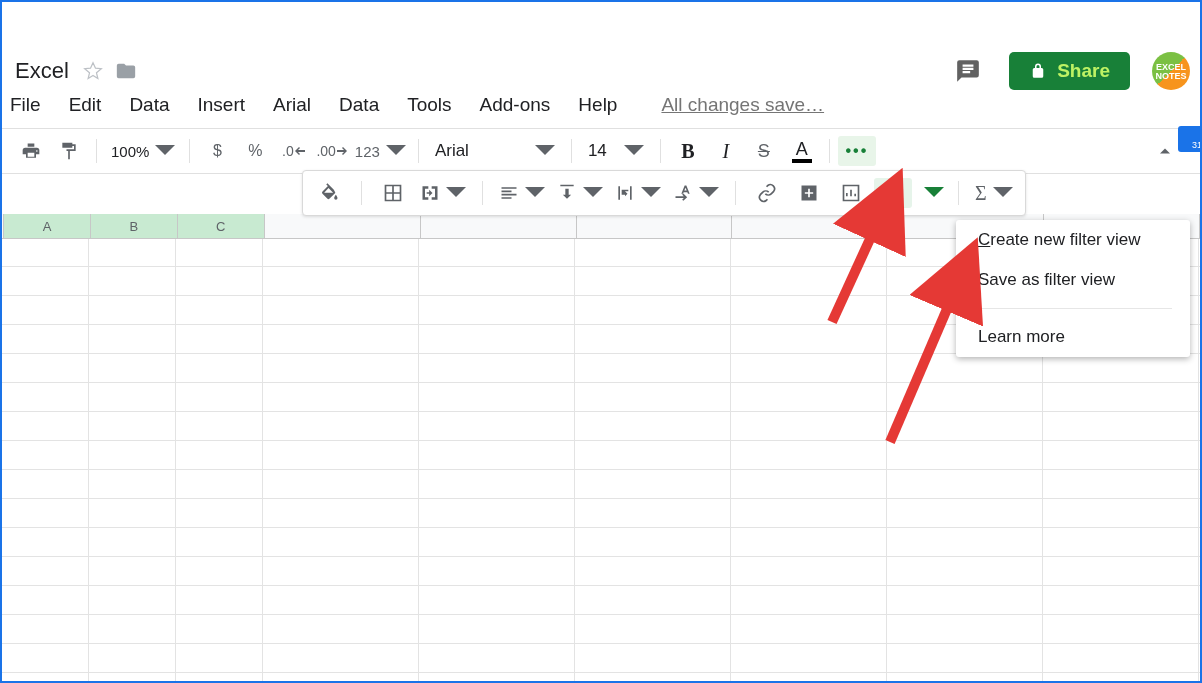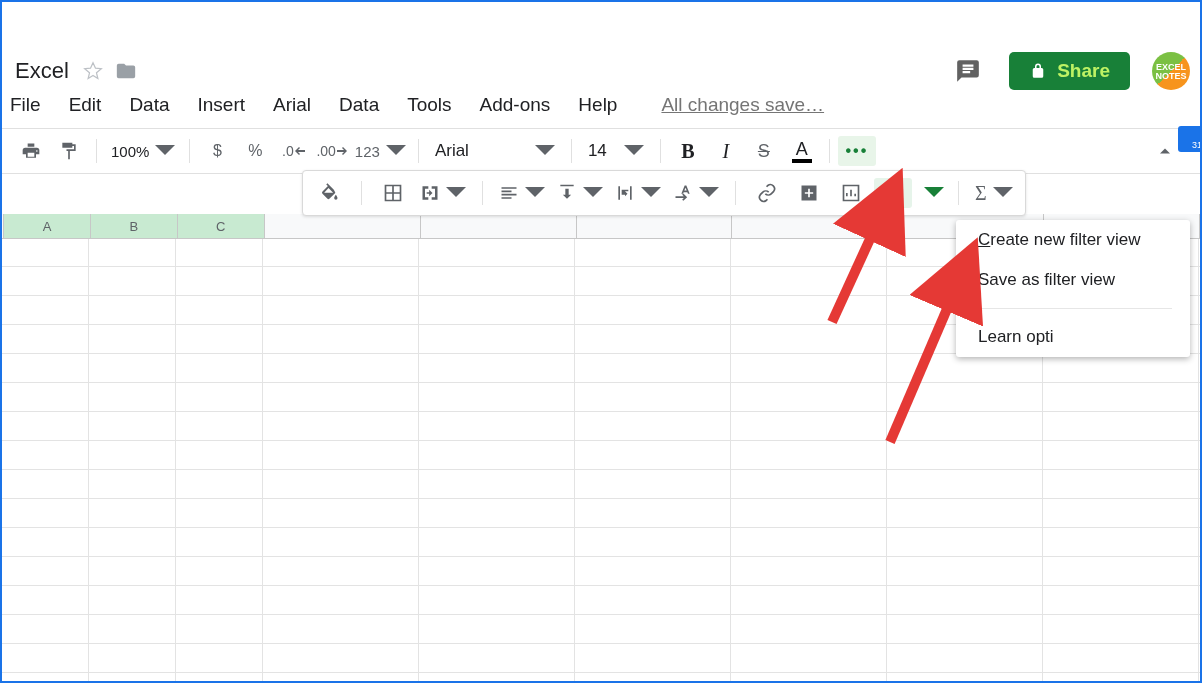--- a/index.html
+++ b/index.html
@@ -559,21 +559,21 @@
       <div class="grid-cell" style="width: 155px;"></div>
     </div>
   </div>
 
 <div class="filter-menu">
   <div class="mi">
     <span class="uline">C</span><span id="create-rest">reate new filter view</span>
   </div>
   <div class="mi">Save as filter view</div>
   <div class="sep"></div>
-  <div class="mi">Learn opti</div>
+  <div class="mi">Learn more</div>
 </div>
 
 <div class="arrow" style="left:820px;top:190px">
   <svg width="80" height="140">
       <defs>
         <marker id="ah1" markerWidth="8" markerHeight="8" refX="4" refY="4" orient="auto">
           <path d="M0 0L8 4L0 8z" fill="#e53935"></path>
         </marker>
       </defs>
   <line x1="10" y1="130" x2="64" y2="12" stroke="#e53935" stroke-width="10" marker-end="url(#ah1)"></line>

